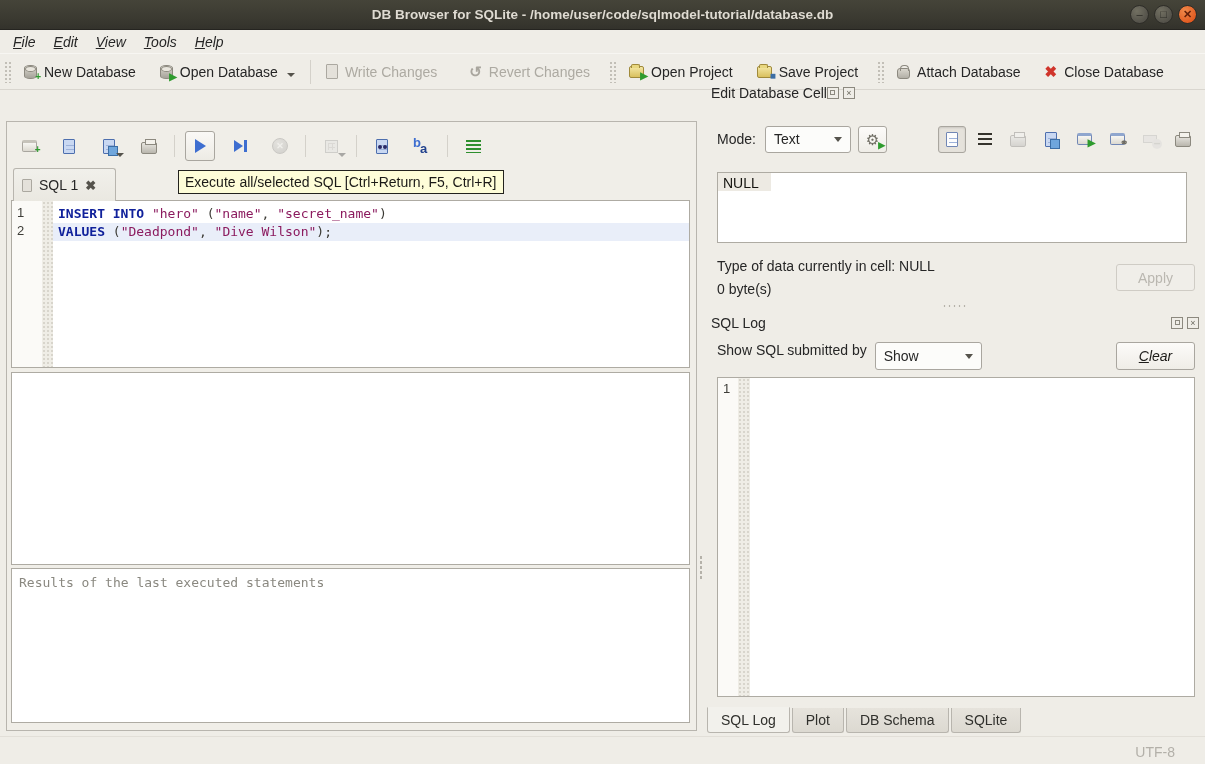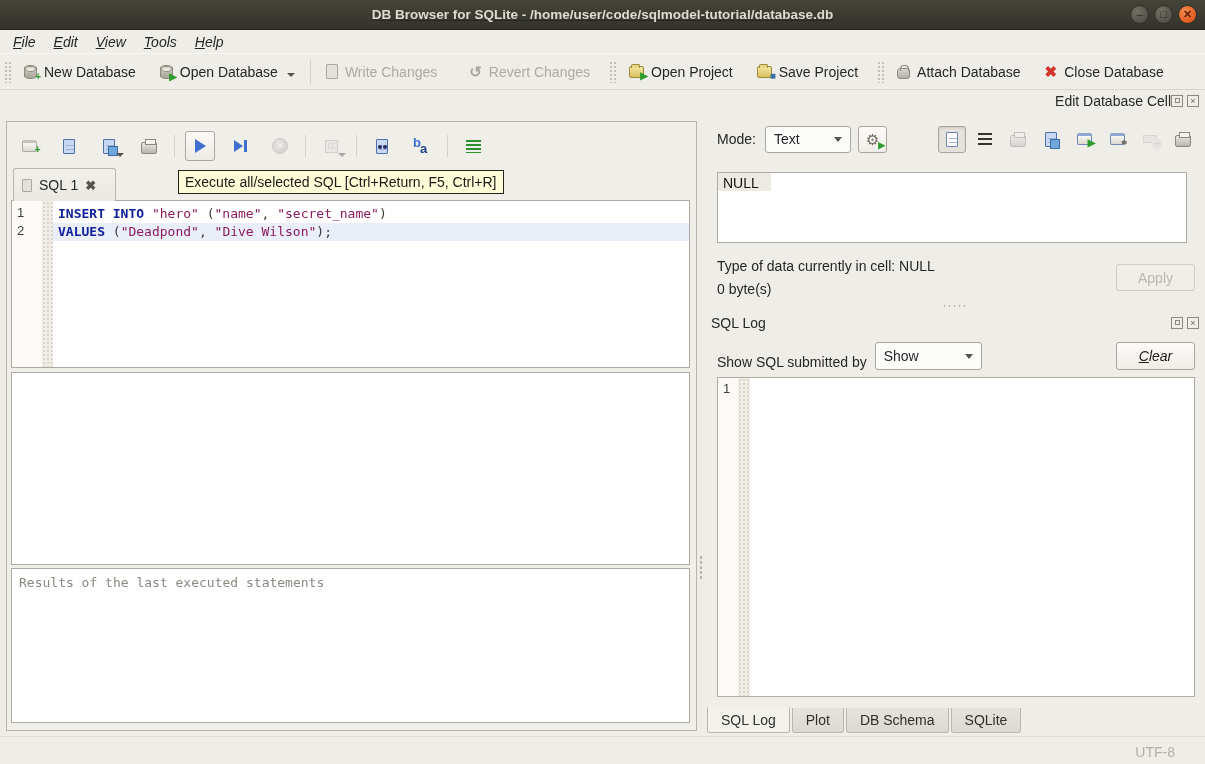--- a/index.html
+++ b/index.html
@@ -4,21 +4,21 @@
 <style>
   * { margin:0; padding:0; box-sizing:border-box; }
   html,body { width:1205px; height:764px; }
   body { font-family:"Liberation Sans", sans-serif; font-size:14px; color:#262626; background:#EFEDE7; overflow:hidden; }
   #app { position:relative; width:1205px; height:764px; background:#EFEDE7; }
   .abs { position:absolute; }
 
   
   .titlebar { left:0; top:0; width:1205px; height:30px;
     background:linear-gradient(#454439,#3B3A31 60%,#33322B);
-    border-bottom:1px solid #252420; display:flex; align-items:center;text-decoration:underline; }
+    border-bottom:1px solid #252420; display:flex; align-items:center; }
   .titlebar .title { flex:1; text-align:center; color:#DFDBD2; font-weight:bold; font-size:13.5px; }
   .winbtns { position:absolute; right:8px; top:5px; display:flex; gap:5px; }
   .winbtn { width:19px; height:19px; border-radius:50%; display:flex; align-items:center; justify-content:center;
     background:radial-gradient(circle at 35% 30%, #727062, #54524A 70%); color:#2B2A25; font-size:11px; line-height:1;
     border:1px solid #2E2D28; }
   .winbtn.close { background:radial-gradient(circle at 35% 30%, #F08A4B, #E1591F 75%); color:#64200A; font-weight:bold; }
 
   
   .menubar { left:0; top:30px; width:1205px; height:23px; background:#EFEDE7; display:flex; align-items:center; padding-left:4px; }
   .menu-item { display:inline-block; padding:2px 9px; color:#262626;font-style:italic; }
@@ -300,21 +300,21 @@
     </div>
 
   <div class="abs results-pane">
     <span>Results of the last executed statements</span>
   </div>
 
   <div class="abs" style="left:699px;top:548px;width:5px;height:40px;display:flex;align-items:center">
       <span class="dots-v"></span>
     </div>
 
-  <div class="abs" style="left:711px;top:93px;width:488px;display:flex;justify-content:flex-end;align-items:center">
+  <div class="abs" style="left:711px;top:85px;width:488px;display:flex;justify-content:flex-start;align-items:center">
     <span class="dock-title">Edit Database Cell</span>
     <span class="dock-btns">
       <span class="dock-btn">
           <span class="inner"></span>
         </span>
       <span class="dock-btn">×</span>
     </span>
   </div>
 
   <div class="abs" style="left:717px;top:125px;width:480px;height:28px;display:flex;align-items:center">
@@ -373,21 +373,21 @@
   <div class="abs" style="left:711px;top:315px;width:488px;display:flex;justify-content:space-between;align-items:center">
     <span class="dock-title">SQL Log</span>
     <span class="dock-btns">
       <span class="dock-btn">
           <span class="inner"></span>
         </span>
       <span class="dock-btn">×</span>
     </span>
   </div>
 
-  <div class="abs" style="left:717px;top:342px;width:478px;height:28px;display:flex;align-items:flex-end">
+  <div class="abs" style="left:717px;top:342px;width:478px;height:28px;display:flex;align-items:flex-start">
     <span>Show SQL submitted by</span>
     <div class="combo" style="width:107px;height:28px;margin-left:8px">
       <span>Show</span>
       <span class="arrow"></span>
     </div>
     <div style="flex:1"></div>
     <div class="btn" style="width:79px;height:28px">
       <span class="mn">Clear</span>
     </div>
   </div>

